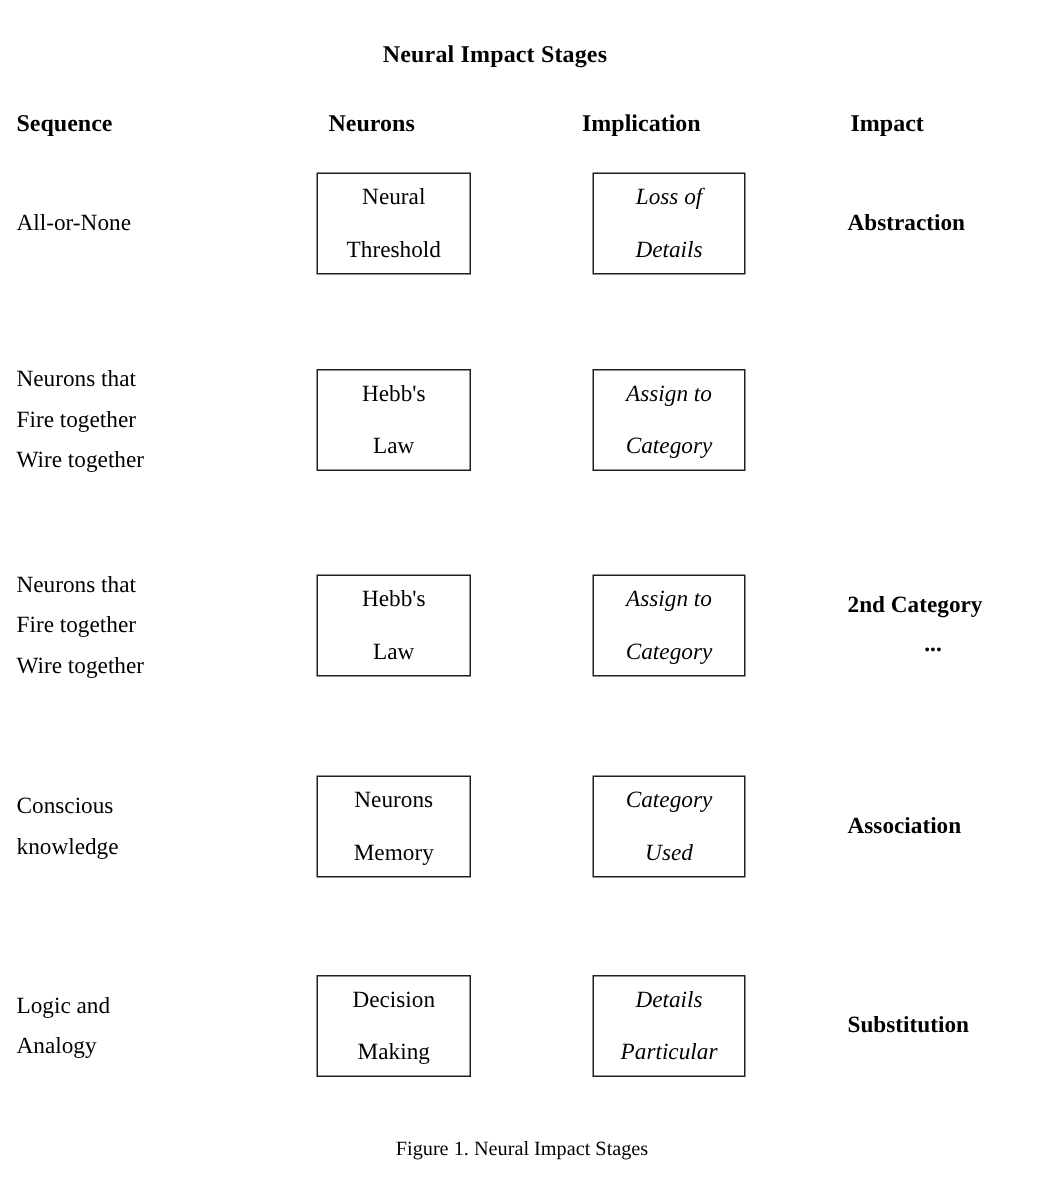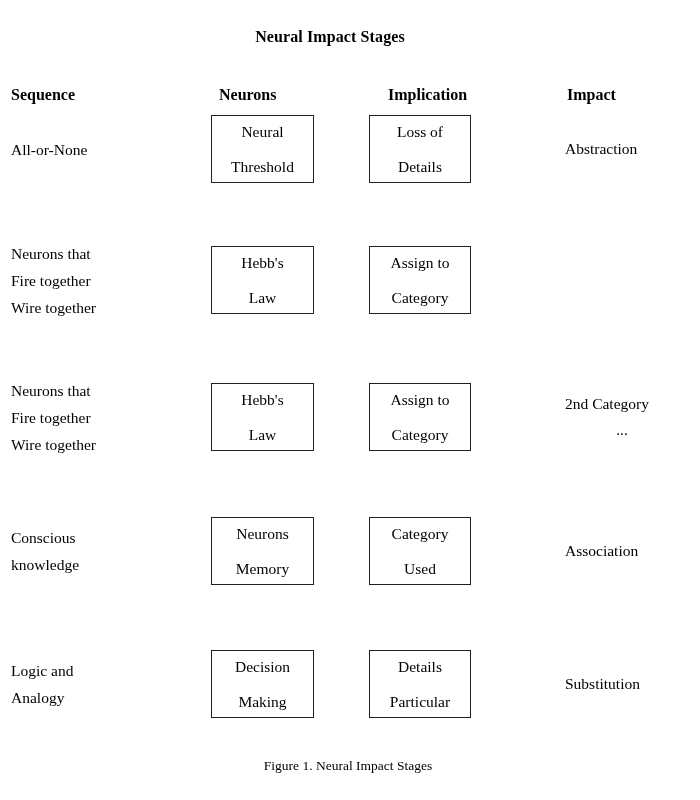--- a/index.html
+++ b/index.html
@@ -26,21 +26,20 @@
     font-weight: bold;
     letter-spacing: 0.1px;
   }
 
   #column-headers {
     position: absolute;
     left: 0;
     top: 74px;
     width: 700px;
     height: 24px;
-    margin-top: 12px;
   }
   .col-header {
     position: absolute;
     top: 0;
     font-size: 16px;
     font-weight: bold;
     white-space: nowrap;
   }
   .col-header.c0 { left: 11px; }
   .col-header.c1 { left: 219px; }
@@ -87,32 +86,34 @@
     font-size: 15.5px;
     line-height: 35px;
     white-space: pre-line;
     text-align: center;
   }
   .node-box.neurons {
     left: 211px;
     width: 103px;
   }
   .node-box.implication {
-    left: 369px;
+    left: 395px;
     width: 102px;
+    font-style: italic;
   }
 
   .impact-cell {
     position: absolute;
     left: 565px;
     top: 50%;
     transform: translateY(-50%);
     width: 135px;
     font-size: 15.5px;
     line-height: 26px;
+    font-weight: bold;
   }
   .impact-main {
     display: block;
     text-align: left;
   }
   .impact-ellipsis {
     display: block;
     text-align: center;
     width: 114px;
   }

